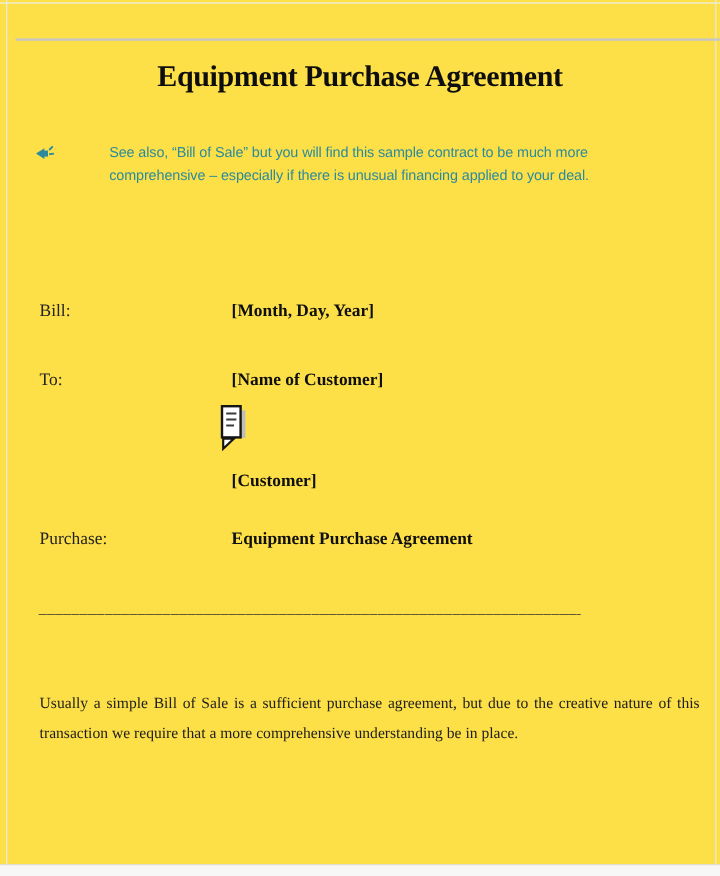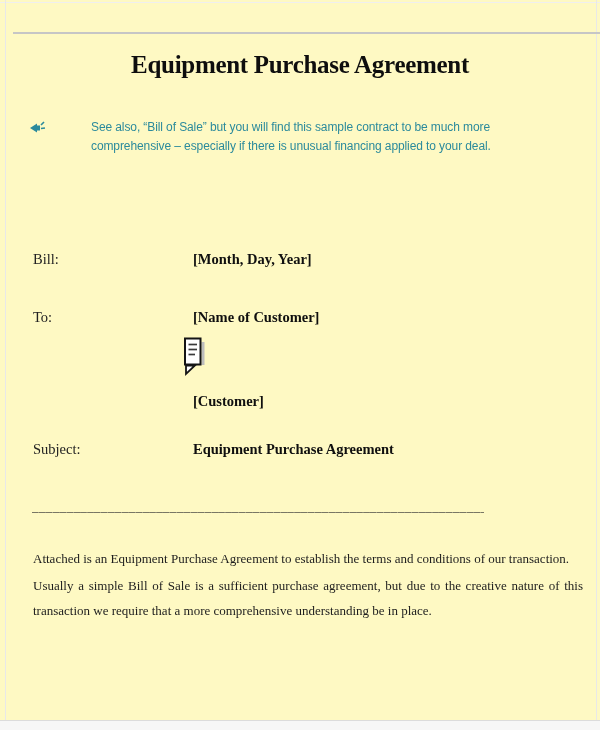--- a/index.html
+++ b/index.html
@@ -1,20 +1,20 @@
 <!DOCTYPE html>
 <html><head>
 <meta charset="utf-8">
 <style>
   html, body { margin: 0; padding: 0; background: #ffffff; }
   .page {
     position: relative;
     width: 600px;
     height: 730px;
-    background: #fef9c3;
+    background: #fde047;
     overflow: hidden;
     font-family: "Liberation Serif", serif;
     color: #1b1b1b;
   }
   
   .edge-top    { position: absolute; top: 2px; left: 0; width: 600px; height: 1px; background: #efefef; }
   .edge-left   { position: absolute; top: 0; left: 5px; width: 1px; height: 730px; background: #e8e8e8; }
   .edge-right  { position: absolute; top: 0; left: 596px; width: 1px; height: 730px; background: #e8e8e8; }
   .edge-bottom { position: absolute; top: 720px; left: 0; width: 600px; height: 1px; background: #dcdcdc; }
   .below-strip { position: absolute; top: 721px; left: 0; width: 600px; height: 9px; background: #f7f7f7; }
@@ -127,24 +127,23 @@
       <path d="M4 29.5 L4 38 L13 29.5 Z" fill="#ffffff" stroke="#151515" stroke-width="1.8"></path>
     </svg>
   </div>
 
 
   <div class="memo-row row-company">
     <span class="memo-label"></span><span class="memo-value">[Customer]</span>
   </div>
 
   <div class="memo-row row-subject">
-    <span class="memo-label">Subject:</span><span class="memo-value">Equipment Purchase Agreement</span>
+    <span class="memo-label">Purchase:</span><span class="memo-value">Equipment Purchase Agreement</span>
   </div>
 
   <div class="divider">______________________________________________________________________</div>
 
-  <div class="body-par par-1">Attached is an Equipment Purchase Agreement to establish the terms and conditions of our transaction.</div>
   <div class="body-par par-2">Usually a simple Bill of Sale is a sufficient purchase agreement, but due to the creative nature of this transaction we require that a more comprehensive understanding be in place.</div>
 
   <div class="edge-bottom"></div>
   <div class="below-strip"></div>
 
 </div>
 
 </body></html>

